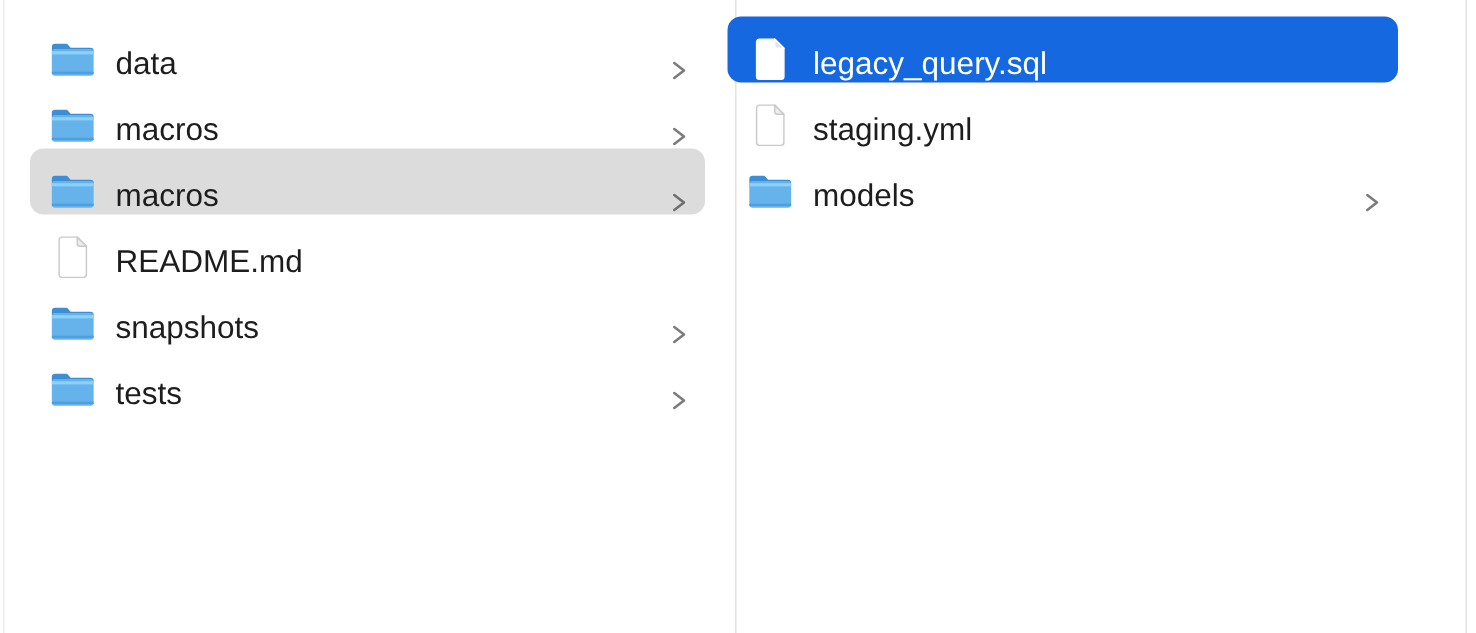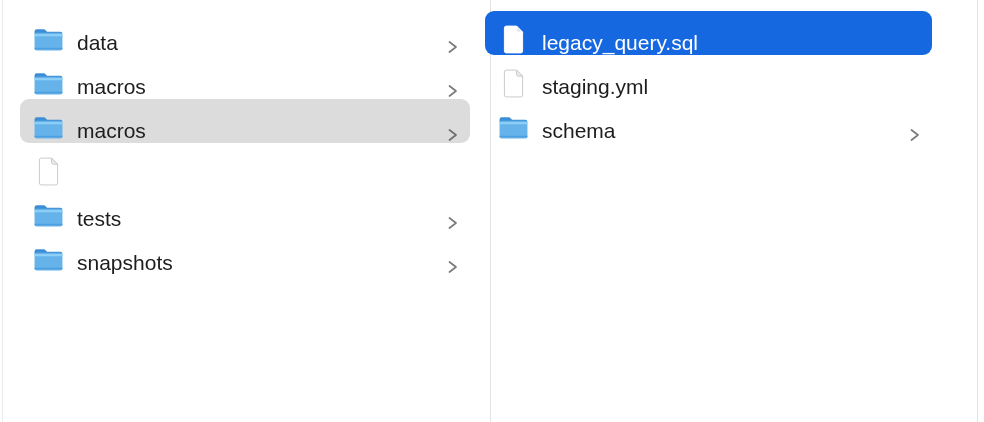--- a/index.html
+++ b/index.html
@@ -147,54 +147,55 @@
     </span>
   </div>
       <div class="row file no-chevron">
 
     <span class="icon file-icon">
       <svg width="23" height="29" viewBox="0 0 24 30" aria-hidden="true">
         <path class="page" d="M2.5 3 a2 2 0 0 1 2 -2 h10.6 l6.4 6.4 V27 a2 2 0 0 1 -2 2 H4.5 a2 2 0 0 1 -2 -2 z"></path>
         <path class="fold" d="M15.1 1 v4.4 a2 2 0 0 0 2 2 h4.4 z"></path>
       </svg>
     </span>
+    <span class="label">README.md</span>
+    <span class="chevron">
+      <svg width="11" height="16" viewBox="0 0 11 16" aria-hidden="true">
+        <path d="M2.5 3 L9 8 L2.5 13" fill="none" stroke="currentColor" stroke-width="1.7" stroke-linecap="round" stroke-linejoin="round"></path>
+      </svg>
+    </span>
+  </div>
+      <div class="row folder">
+    <span class="icon folder-icon">
+      <svg width="31" height="25" viewBox="0 0 32 26" aria-hidden="true">
+        <path class="back" d="M1.5 7.5 V4.6 a2.3 2.3 0 0 1 2.3-2.3 h7.1 c0.8 0 1.6 0.33 2.1 0.95 l1.5 1.75 h13.7 a2.3 2.3 0 0 1 2.3 2.3 v0.2 z"></path>
+        <rect class="body" x="1.5" y="5.9" width="29" height="18.6" rx="2.3"></rect>
+        <rect class="gleam" x="1.5" y="7.4" width="29" height="2.2"></rect>
+        <rect class="shade" x="1.5" y="21.6" width="29" height="1.6"></rect>
+      </svg>
+    </span>
+
+    <span class="label">snapshots</span>
     <span class="chevron">
       <svg width="11" height="16" viewBox="0 0 11 16" aria-hidden="true">
         <path d="M2.5 3 L9 8 L2.5 13" fill="none" stroke="currentColor" stroke-width="1.7" stroke-linecap="round" stroke-linejoin="round"></path>
       </svg>
     </span>
   </div>
       <div class="row folder">
     <span class="icon folder-icon">
       <svg width="31" height="25" viewBox="0 0 32 26" aria-hidden="true">
         <path class="back" d="M1.5 7.5 V4.6 a2.3 2.3 0 0 1 2.3-2.3 h7.1 c0.8 0 1.6 0.33 2.1 0.95 l1.5 1.75 h13.7 a2.3 2.3 0 0 1 2.3 2.3 v0.2 z"></path>
         <rect class="body" x="1.5" y="5.9" width="29" height="18.6" rx="2.3"></rect>
         <rect class="gleam" x="1.5" y="7.4" width="29" height="2.2"></rect>
         <rect class="shade" x="1.5" y="21.6" width="29" height="1.6"></rect>
       </svg>
     </span>
 
     <span class="label">tests</span>
-    <span class="chevron">
-      <svg width="11" height="16" viewBox="0 0 11 16" aria-hidden="true">
-        <path d="M2.5 3 L9 8 L2.5 13" fill="none" stroke="currentColor" stroke-width="1.7" stroke-linecap="round" stroke-linejoin="round"></path>
-      </svg>
-    </span>
-  </div>
-      <div class="row folder">
-    <span class="icon folder-icon">
-      <svg width="31" height="25" viewBox="0 0 32 26" aria-hidden="true">
-        <path class="back" d="M1.5 7.5 V4.6 a2.3 2.3 0 0 1 2.3-2.3 h7.1 c0.8 0 1.6 0.33 2.1 0.95 l1.5 1.75 h13.7 a2.3 2.3 0 0 1 2.3 2.3 v0.2 z"></path>
-        <rect class="body" x="1.5" y="5.9" width="29" height="18.6" rx="2.3"></rect>
-        <rect class="gleam" x="1.5" y="7.4" width="29" height="2.2"></rect>
-        <rect class="shade" x="1.5" y="21.6" width="29" height="1.6"></rect>
-      </svg>
-    </span>
-
-    <span class="label">snapshots</span>
     <span class="chevron">
       <svg width="11" height="16" viewBox="0 0 11 16" aria-hidden="true">
         <path d="M2.5 3 L9 8 L2.5 13" fill="none" stroke="currentColor" stroke-width="1.7" stroke-linecap="round" stroke-linejoin="round"></path>
       </svg>
     </span>
   </div>
     </div>
 
   <div class="vline mid"></div>
 
@@ -232,21 +233,21 @@
       <div class="row folder">
     <span class="icon folder-icon">
       <svg width="31" height="25" viewBox="0 0 32 26" aria-hidden="true">
         <path class="back" d="M1.5 7.5 V4.6 a2.3 2.3 0 0 1 2.3-2.3 h7.1 c0.8 0 1.6 0.33 2.1 0.95 l1.5 1.75 h13.7 a2.3 2.3 0 0 1 2.3 2.3 v0.2 z"></path>
         <rect class="body" x="1.5" y="5.9" width="29" height="18.6" rx="2.3"></rect>
         <rect class="gleam" x="1.5" y="7.4" width="29" height="2.2"></rect>
         <rect class="shade" x="1.5" y="21.6" width="29" height="1.6"></rect>
       </svg>
     </span>
 
-    <span class="label">schema</span>
+    <span class="label">models</span>
     <span class="chevron">
       <svg width="11" height="16" viewBox="0 0 11 16" aria-hidden="true">
         <path d="M2.5 3 L9 8 L2.5 13" fill="none" stroke="currentColor" stroke-width="1.7" stroke-linecap="round" stroke-linejoin="round"></path>
       </svg>
     </span>
   </div>
     </div>
 
   <div class="vline right-edge"></div>
 </div>

